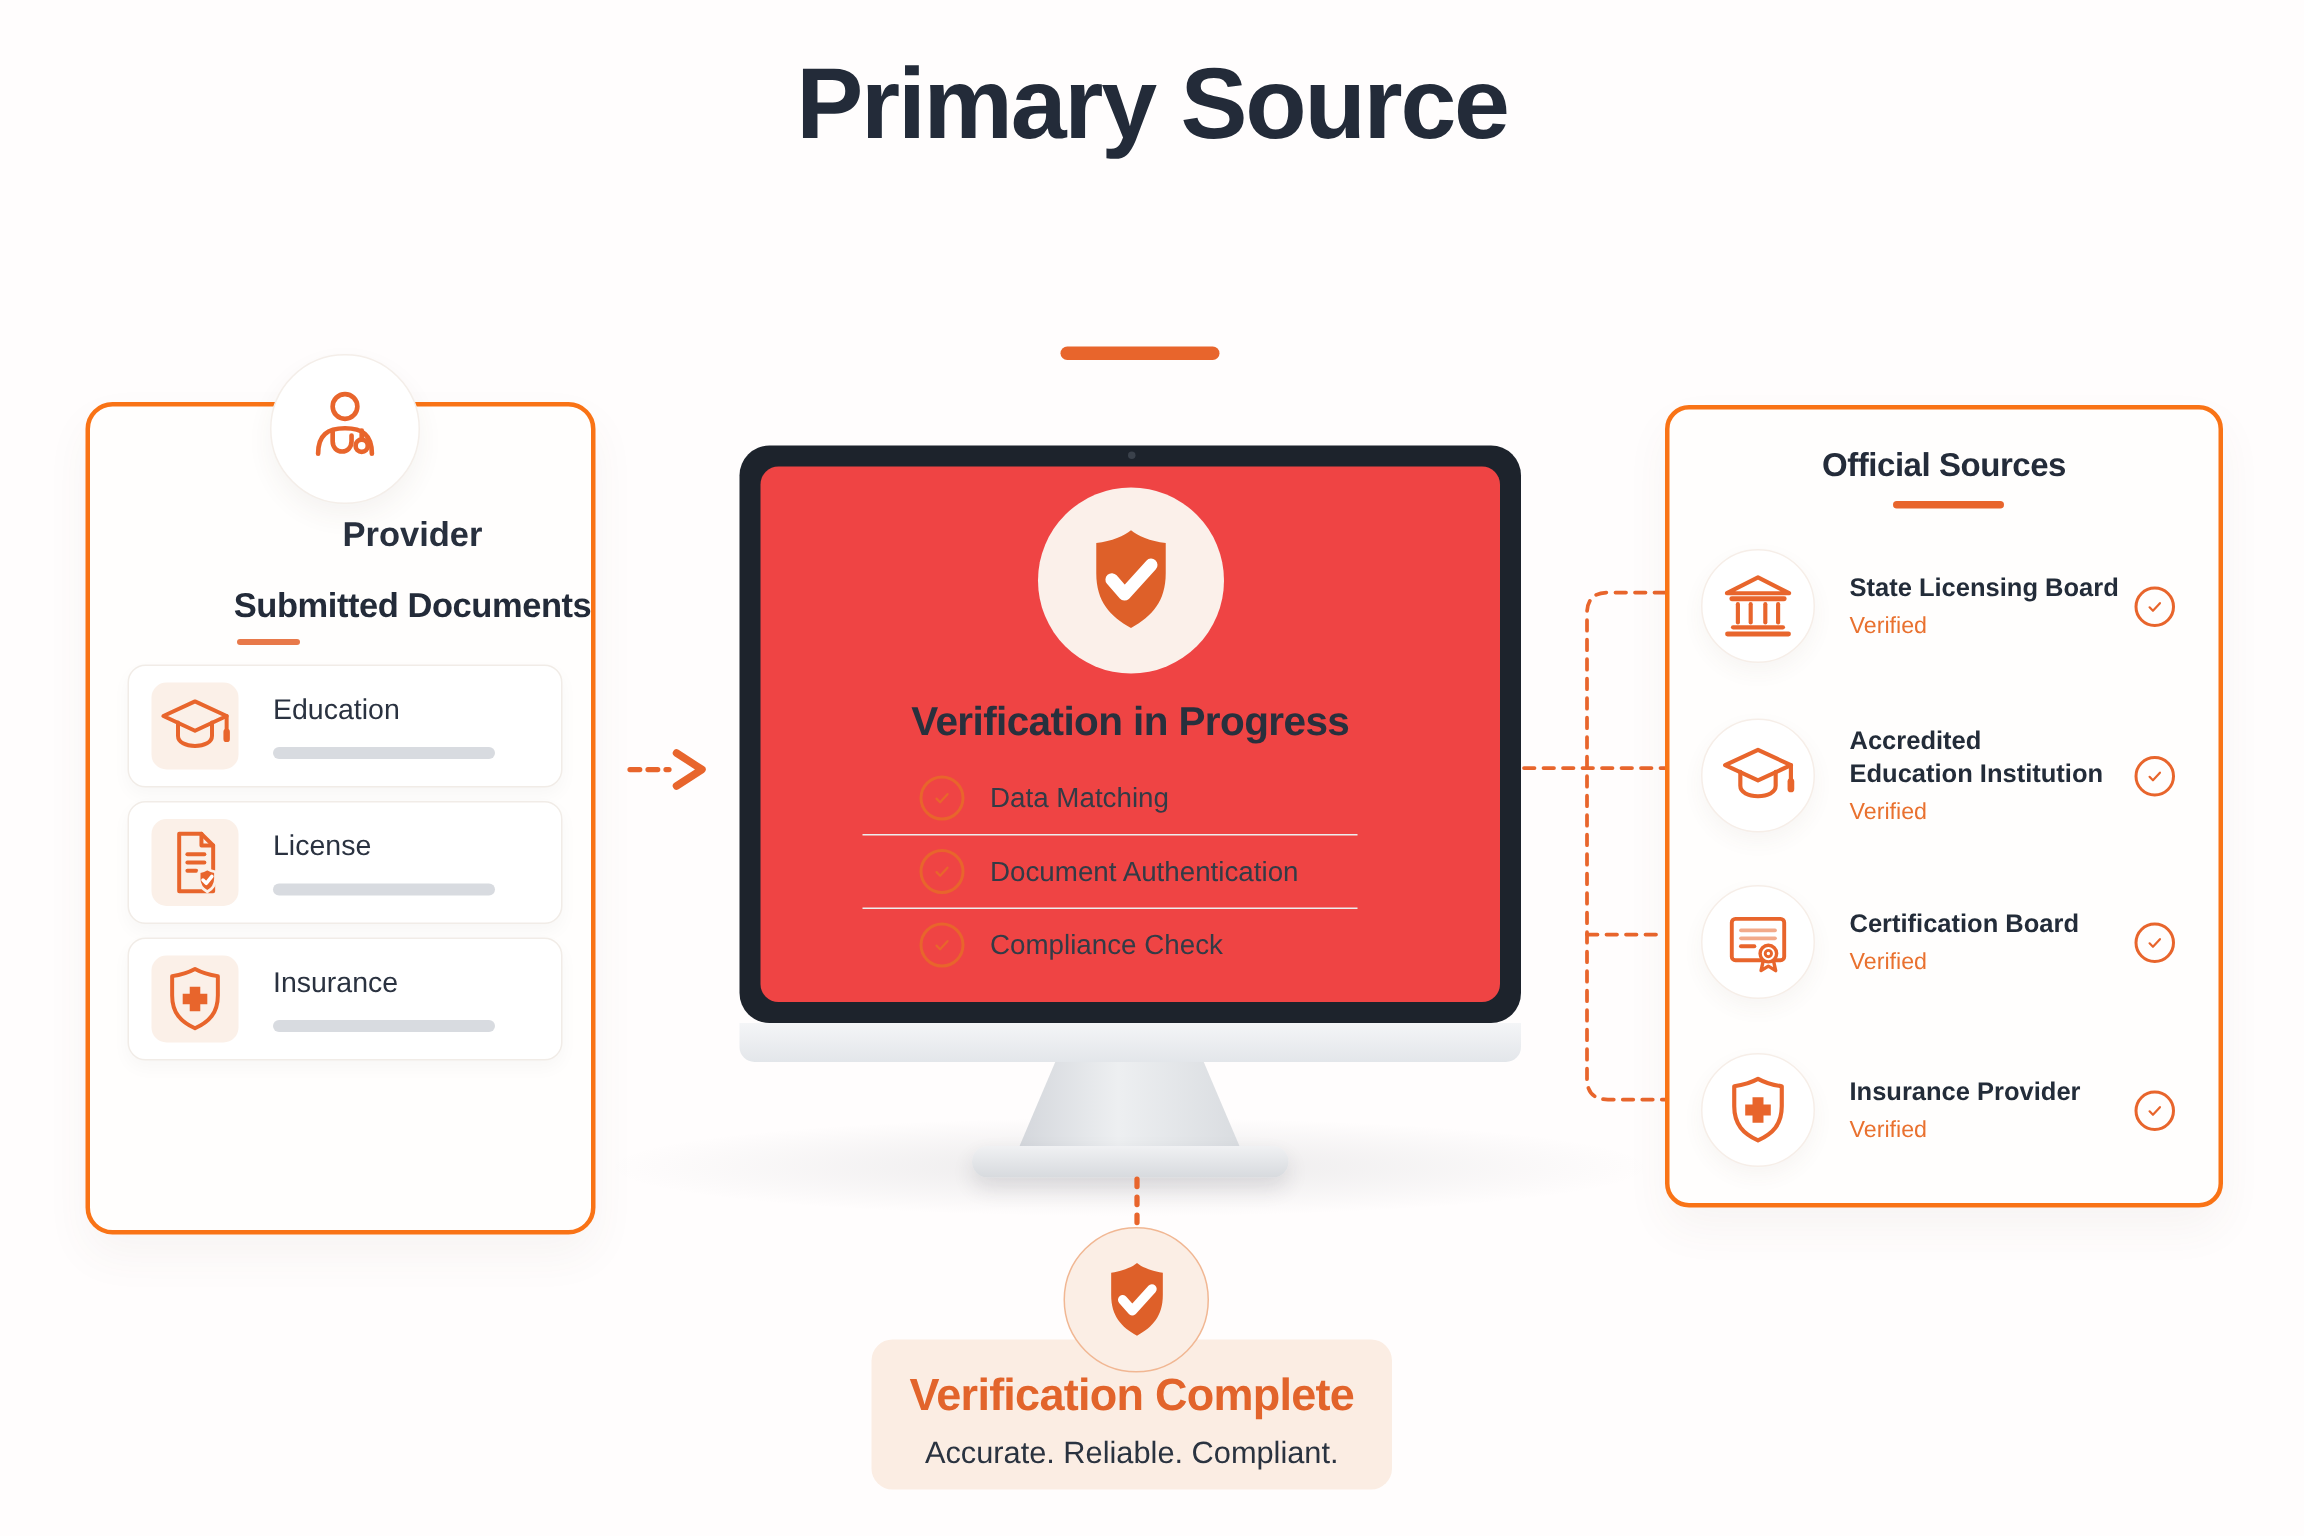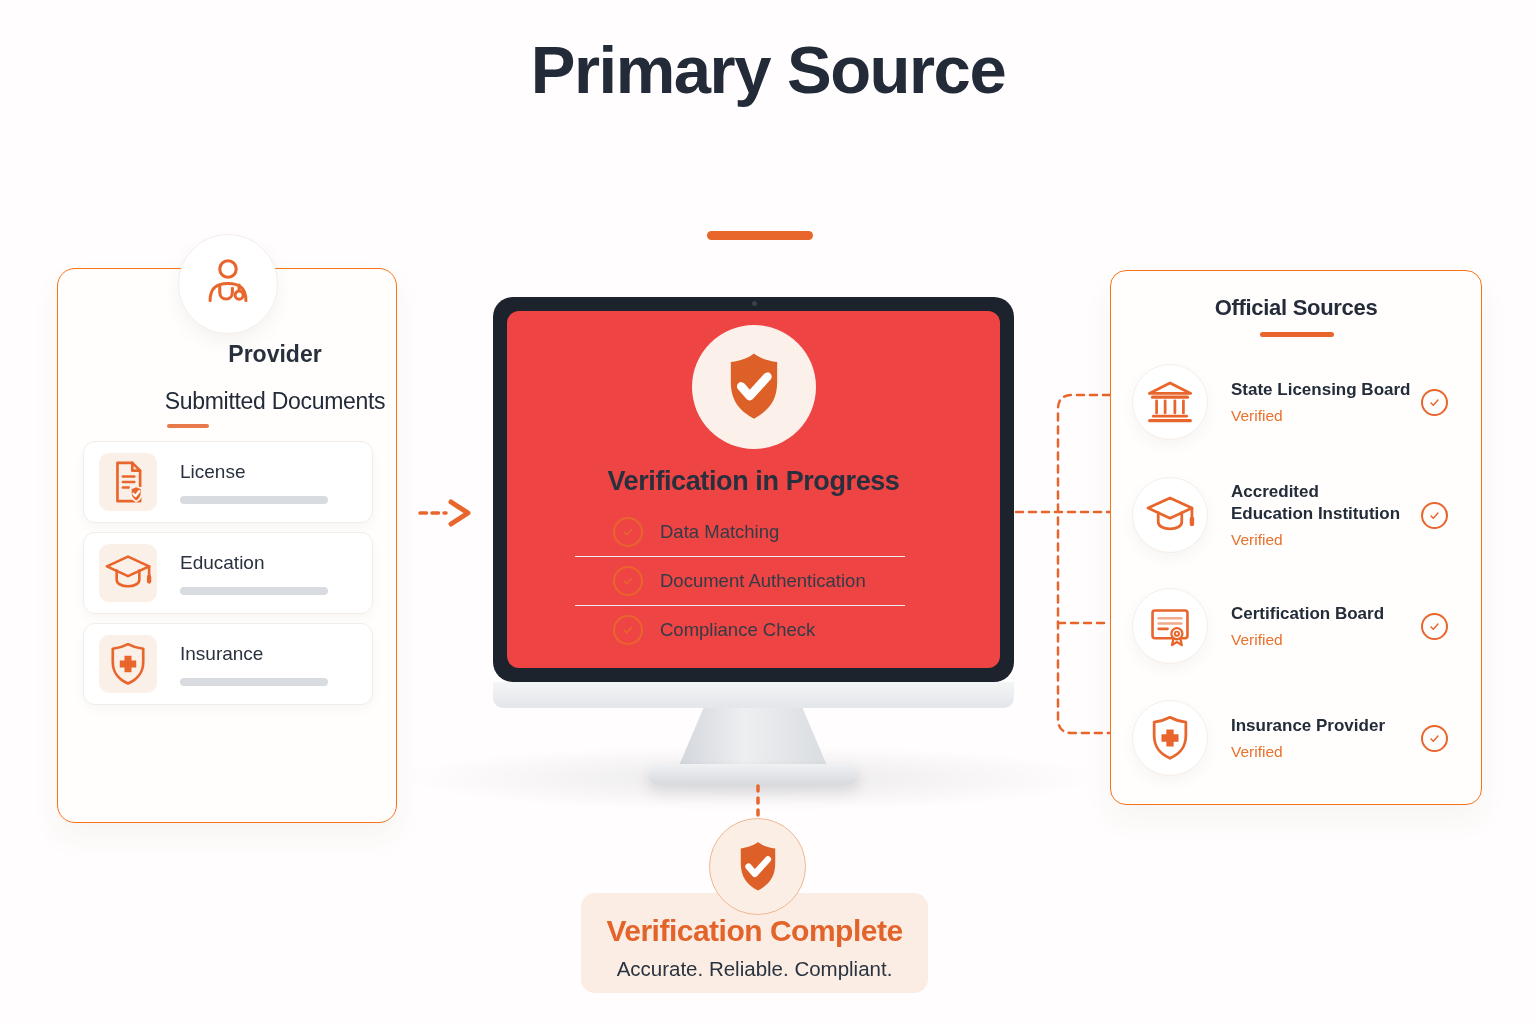--- a/index.html
+++ b/index.html
@@ -7,31 +7,31 @@
   body { font-family:"Liberation Sans","DejaVu Sans",sans-serif; }
   .canvas { position:relative; width:1536px; height:1024px; background:#FFFDFD; overflow:hidden; }
 
   
   .title { position:absolute; top:36px; left:0; width:100%; text-align:center; line-height:1.0; letter-spacing:-1.5px; }
   .title-line1 { font-size:67px; font-weight:800; color:#232B39; }
   .title-line2 { font-size:67px; font-weight:800; color:#ED6F28; margin-top:22px; }
   .title-underline { position:absolute; left:707px; top:231px; width:106px; height:9px; border-radius:5px; background:#E8652C; }
 
   
-  .panel { position:absolute; background:#FFFEFD; border:1px solid #f97316; border-radius:18px;
+  .panel { position:absolute; background:#FFFEFD; border:3px solid #f97316; border-radius:18px;
            box-shadow:0 14px 30px rgba(90,70,50,.05); }
   .left-panel  { left:57px;  top:268px; width:340px; height:555px;padding-left:48px; }
   .right-panel { left:1110px; top:270px; width:372px; height:535px; border-radius:16px; }
 
   
   .provider-circle { position:absolute; left:120px; top:-35px; width:100px; height:100px; border-radius:50%;
                      background:#FFFFFF; border:1px solid #F4EEE9; box-shadow:0 8px 18px rgba(90,70,50,.06);
                      display:flex; align-items:center; justify-content:center; color:#E8652C; }
   .provider-label { position:absolute; top:72px; width:100%; text-align:center; font-size:23px; font-weight:700; color:#28303E; }
-  .lp-heading { position:absolute; top:119px; width:100%; text-align:center; font-size:23px; font-weight:400; color:#232B39; letter-spacing:-0.3px; }
+  .lp-heading { position:absolute; top:119px; width:100%; text-align:center; font-size:23px; font-weight:700; color:#232B39; letter-spacing:-0.3px; }
   .lp-heading > span { position:relative; display:inline-block; }
   .lp-heading > span::after { content:""; position:absolute; left:2px; bottom:-13px; width:42px; height:4px; border-radius:2px; background:#E8794A; }
   .doc-cards { position:absolute; left:25px; top:172px; width:290px; display:flex; flex-direction:column; gap:9px; }
   .doc-card { height:82px; background:#FFFFFF; border:1px solid #F1ECE7; border-radius:12px;
               box-shadow:0 5px 12px rgba(0,0,0,.03); display:flex; align-items:center; padding-left:15px; }
   .doc-tile { width:58px; height:58px; border-radius:10px; background:#FBF0E8; display:flex; align-items:center; justify-content:center; color:#E8652C; flex:none; }
   .doc-text { margin-left:23px; }
   .doc-label { font-size:19px; font-weight:500; color:#2A3240; }
   .doc-bar { width:148px; height:8px; border-radius:4px; background:#D8DBE0; margin-top:13px; }
 
@@ -171,36 +171,36 @@
         </svg>
     </div>
     <div class="provider-label">Provider</div>
     <div class="lp-heading">
       <span>Submitted Documents</span>
     </div>
     <div class="doc-cards">
       <div class="doc-card">
         <div class="doc-tile">
           <svg width="50" height="50">
-              <use href="#sym-doc-check"></use>
+              <use href="#sym-grad-cap"></use>
             </svg>
         </div>
         <div class="doc-text">
-          <div class="doc-label">License</div>
+          <div class="doc-label">Education</div>
           <div class="doc-bar"></div>
         </div>
       </div>
       <div class="doc-card">
         <div class="doc-tile">
           <svg width="50" height="50">
-              <use href="#sym-grad-cap"></use>
+              <use href="#sym-doc-check"></use>
             </svg>
         </div>
         <div class="doc-text">
-          <div class="doc-label">Education</div>
+          <div class="doc-label">License</div>
           <div class="doc-bar"></div>
         </div>
       </div>
       <div class="doc-card">
         <div class="doc-tile">
           <svg width="50" height="50">
               <use href="#sym-shield-cross"></use>
             </svg>
         </div>
         <div class="doc-text">

